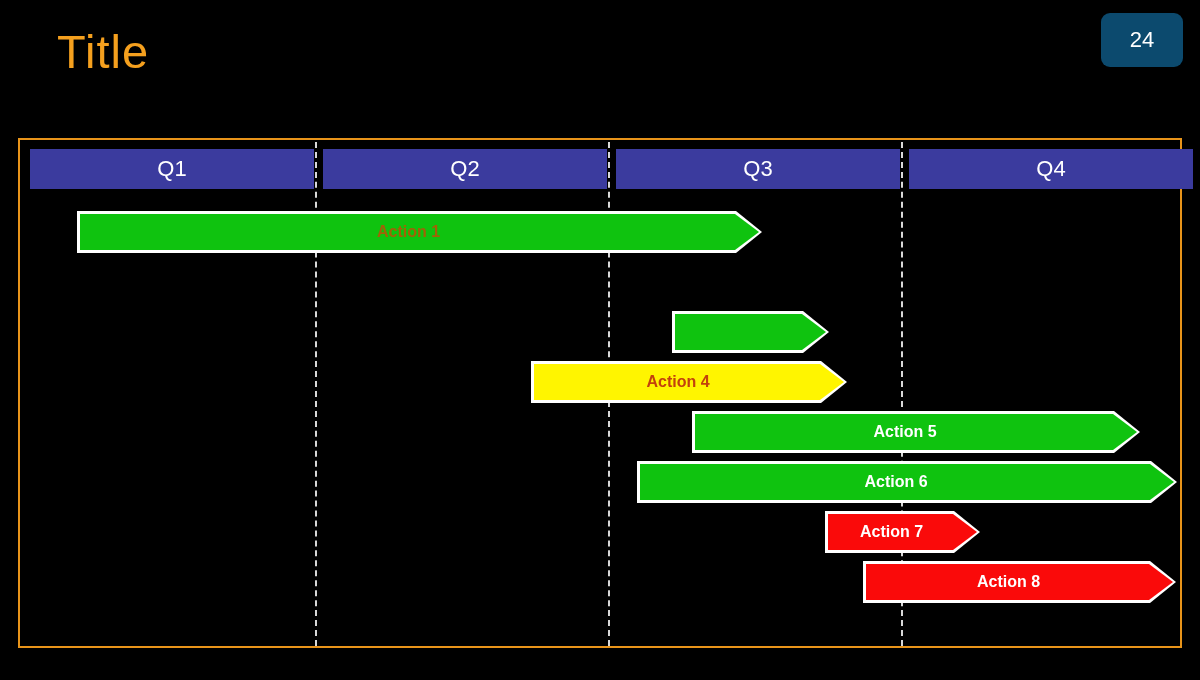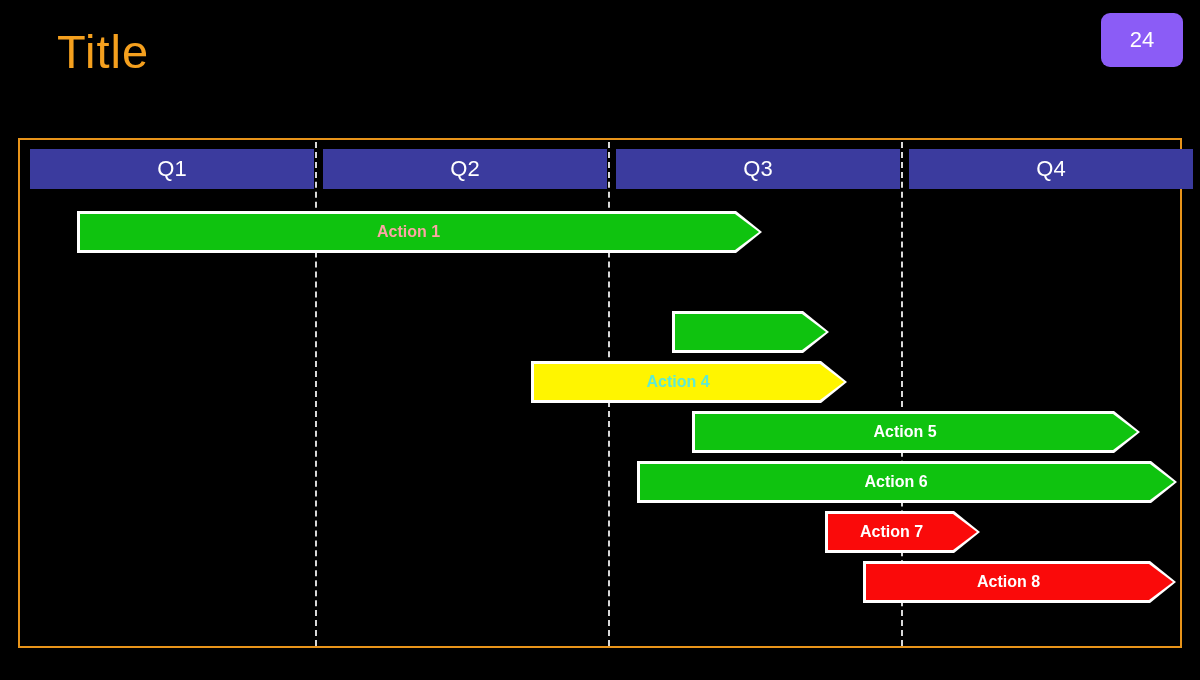--- a/index.html
+++ b/index.html
@@ -28,21 +28,21 @@
     white-space: nowrap;
   }
 
   #page-badge {
     position: absolute;
     right: 17px;
     top: 13px;
     width: 82px;
     height: 54px;
     border-radius: 9px;
-    background: #8b5cf6;
+    background: #0c4a6e;
     color: #FFFFFF;
     font-size: 22px;
     font-weight: 400;
     display: flex;
     align-items: center;
     justify-content: center;
     box-sizing: border-box;
   }
 
   
@@ -146,32 +146,32 @@
       <div class="quarter-header" style="left: 889px; width: 284px; background: rgb(59, 59, 158); color: rgb(255, 255, 255);">
         <span>Q4</span>
       </div>
       <div class="quarter-divider" style="left: 295px; border-left-color: rgb(216, 216, 216);"></div>
       <div class="quarter-divider" style="left: 588px; border-left-color: rgb(216, 216, 216);"></div>
       <div class="quarter-divider" style="left: 881px; border-left-color: rgb(216, 216, 216);"></div>
       <div class="bar-row" style="left: 57px; width: 685px; top: 71px;">
         <div class="bar-shape" style="background: rgb(255, 255, 255);">
           <div class="bar-fill" style="background: rgb(15, 195, 15);"></div>
         </div>
-        <div class="bar-label" style="color: #fca5a5;">Action 1</div>
+        <div class="bar-label" style="color: #a16207;">Action 1</div>
       </div>
       <div class="bar-row" style="left: 652px; width: 157px; top: 171px;">
         <div class="bar-shape" style="background: rgb(255, 255, 255);">
           <div class="bar-fill" style="background: rgb(15, 195, 15);"></div>
         </div>
       </div>
       <div class="bar-row" style="left: 511px; width: 316px; top: 221px;">
         <div class="bar-shape" style="background: rgb(255, 255, 255);">
           <div class="bar-fill" style="background: rgb(255, 245, 0);"></div>
         </div>
-        <div class="bar-label" style="color: #5eead4;">Action 4</div>
+        <div class="bar-label" style="color: #c2410c;">Action 4</div>
       </div>
       <div class="bar-row" style="left: 672px; width: 448px; top: 271px;">
         <div class="bar-shape" style="background: rgb(255, 255, 255);">
           <div class="bar-fill" style="background: rgb(15, 195, 15);"></div>
         </div>
         <div class="bar-label" style="color: rgb(255, 255, 255);">Action 5</div>
       </div>
       <div class="bar-row" style="left: 617px; width: 540px; top: 321px;">
         <div class="bar-shape" style="background: rgb(255, 255, 255);">
           <div class="bar-fill" style="background: rgb(15, 195, 15);"></div>

